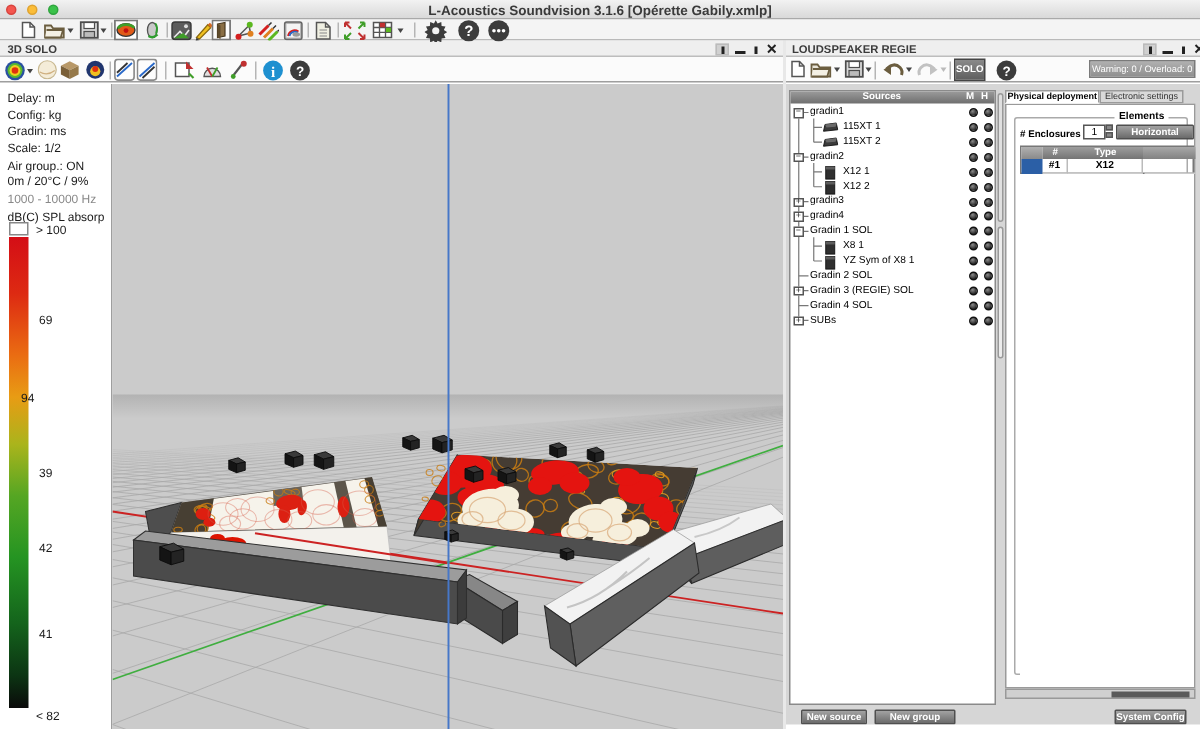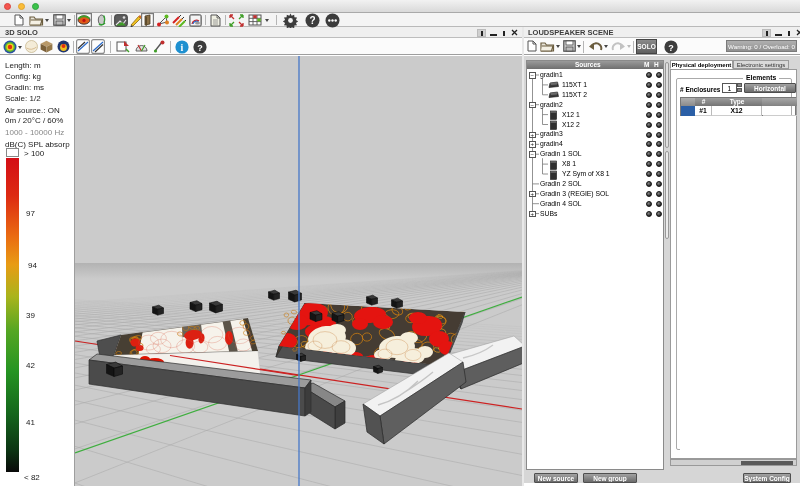--- a/index.html
+++ b/index.html
@@ -22,55 +22,56 @@
 .btn{position:absolute;height:10px;white-space:nowrap;overflow:hidden;background:linear-gradient(#a2a2a2,#6b6b6b);border:1px solid #4f4f4f;border-radius:1px;color:#fff;font-size:6.5px;font-weight:bold;text-align:center;line-height:9px}
 .tab{position:absolute;top:0;height:9px;font-size:6px;text-align:center;line-height:9px;border:1px solid #9a9a9a;white-space:nowrap;overflow:hidden}
 #depbox{position:absolute;left:146px;top:4px;width:128px;height:410px}
 .thc{position:absolute;top:0;height:8px;background:linear-gradient(#9d9d9d,#747474);color:#fff;font-size:6.5px;font-weight:bold;text-align:center;line-height:8px}
 </style></head>
 <body>
 <div id="titlebar">
  <span class="tl" style="left:4px;background:#f4564f;border:0.5px solid #d8433d"></span>
  <span class="tl" style="left:18px;background:#fbbd38;border:0.5px solid #dfa32f"></span>
  <span class="tl" style="left:32px;background:#3bc24a;border:0.5px solid #2fa53e"></span>
+ <div id="title">L-Acoustics Soundvision 3.1.6 [Opérette Gabily.xmlp]</div>
 </div>
 <div id="maintb"></div>
 <div class="phead" style="left:0;top:27px;width:522px">
     <span style="position:absolute;left:5px">3D SOLO</span>
  <span class="abs" style="left:477px;top:2px;width:9px;height:8px;background:#d0d0d0;border:0.5px solid #bbb"></span>
     <span class="abs" style="left:480.5px;top:3.5px;width:2px;height:5px;background:#222"></span>
     <span class="abs" style="left:490px;top:7px;width:7px;height:1.5px;background:#222"></span>
     <span class="abs" style="left:503px;top:3.5px;width:2px;height:5px;background:#222"></span>
     <span class="abs" style="left:511px;top:0;width:7px;height:10px;position:absolute">
       <svg width="7" height="7" viewBox="0 0 7 7" style="position:absolute;left:0;top:2px">
         <path d="M1,1 L6,6 M6,1 L1,6" stroke="#222" stroke-width="1.3"></path>
       </svg>
     </span>
 </div>
 <div class="ptb" style="left:0;top:38px;width:522px"></div>
 <div class="phead" style="left:524px;top:27px;width:276px">
-    <span style="position:absolute;left:4px">LOUDSPEAKER SCENE</span>
+    <span style="position:absolute;left:4px">LOUDSPEAKER REGIE</span>
  <span class="abs" style="left:238px;top:2px;width:9px;height:8px;background:#d0d0d0;border:0.5px solid #bbb"></span>
     <span class="abs" style="left:241.5px;top:3.5px;width:2px;height:5px;background:#222"></span>
     <span class="abs" style="left:251px;top:7px;width:7px;height:1.5px;background:#222"></span>
     <span class="abs" style="left:264px;top:3.5px;width:2px;height:5px;background:#222"></span>
     <span class="abs" style="left:272px;top:0;width:7px;height:10px;position:absolute">
       <svg width="7" height="7" viewBox="0 0 7 7" style="position:absolute;left:0;top:2px">
         <path d="M1,1 L6,6 M6,1 L1,6" stroke="#222" stroke-width="1.3"></path>
       </svg>
     </span>
 </div>
 <div class="ptb" style="left:524px;top:38px;width:276px"></div>
 <div id="sidebar">
- <div class="sbt" style="top:5px">Length: m</div>
+ <div class="sbt" style="top:5px">Delay: m</div>
  <div class="sbt" style="top:16px">Config: kg</div>
  <div class="sbt" style="top:27px">Gradin: ms</div>
  <div class="sbt" style="top:38px">Scale: 1/2</div>
- <div class="sbt" style="top:50px">Air source.: ON</div>
- <div class="sbt" style="top:60px">0m / 20°C / 60%</div>
+ <div class="sbt" style="top:50px">Air group.: ON</div>
+ <div class="sbt" style="top:60px">0m / 20°C / 9%</div>
  <div class="sbt" style="top:72px;color:#888">1000 - 10000 Hz</div>
  <div class="sbt" style="top:84px">dB(C) SPL absorp</div>
  <div class="abs" style="left:6px;top:92px;width:13px;height:9px;background:#fff;border:1px solid #888"></div>
  <div class="sbt" style="left:24px;top:93px">&gt; 100</div>
  <div class="abs" style="left:6px;top:102px">
       <svg width="14" height="314" viewBox="0 0 14 314" style="display:block">
 <defs>
           <linearGradient id="spl" x1="0" y1="0" x2="0" y2="1">
 <stop offset="0" stop-color="#d40e16"></stop>
             <stop offset="0.12" stop-color="#dd2a12"></stop>
@@ -80,22 +81,22 @@
             <stop offset="0.55" stop-color="#55a623"></stop>
 <stop offset="0.68" stop-color="#259422"></stop>
             <stop offset="0.82" stop-color="#14641c"></stop>
 <stop offset="0.93" stop-color="#0c3513"></stop>
             <stop offset="1" stop-color="#0a0a0a"></stop>
 </linearGradient>
         </defs>
 <rect x="0" y="0" width="13" height="314" fill="url(#spl)"></rect>
 </svg>
     </div>
- <div class="sbt" style="left:26px;top:153px">97</div>
- <div class="sbt" style="left:28px;top:205px">94</div>
+ <div class="sbt" style="left:26px;top:153px">69</div>
+ <div class="sbt" style="left:14px;top:205px">94</div>
  <div class="sbt" style="left:26px;top:255px">39</div>
  <div class="sbt" style="left:26px;top:305px">42</div>
  <div class="sbt" style="left:26px;top:362px">41</div>
  <div class="sbt" style="left:24px;top:417px">&lt; 82</div>
 </div>
 <div class="abs" style="left:75px;top:56px">
     <svg width="447" height="430" viewBox="0 0 447 430" style="display:block">
 <defs>
 <linearGradient id="haze" x1="0" y1="0" x2="0" y2="1">
 <stop offset="0" stop-color="#9a9a9a" stop-opacity="0.5"></stop>

